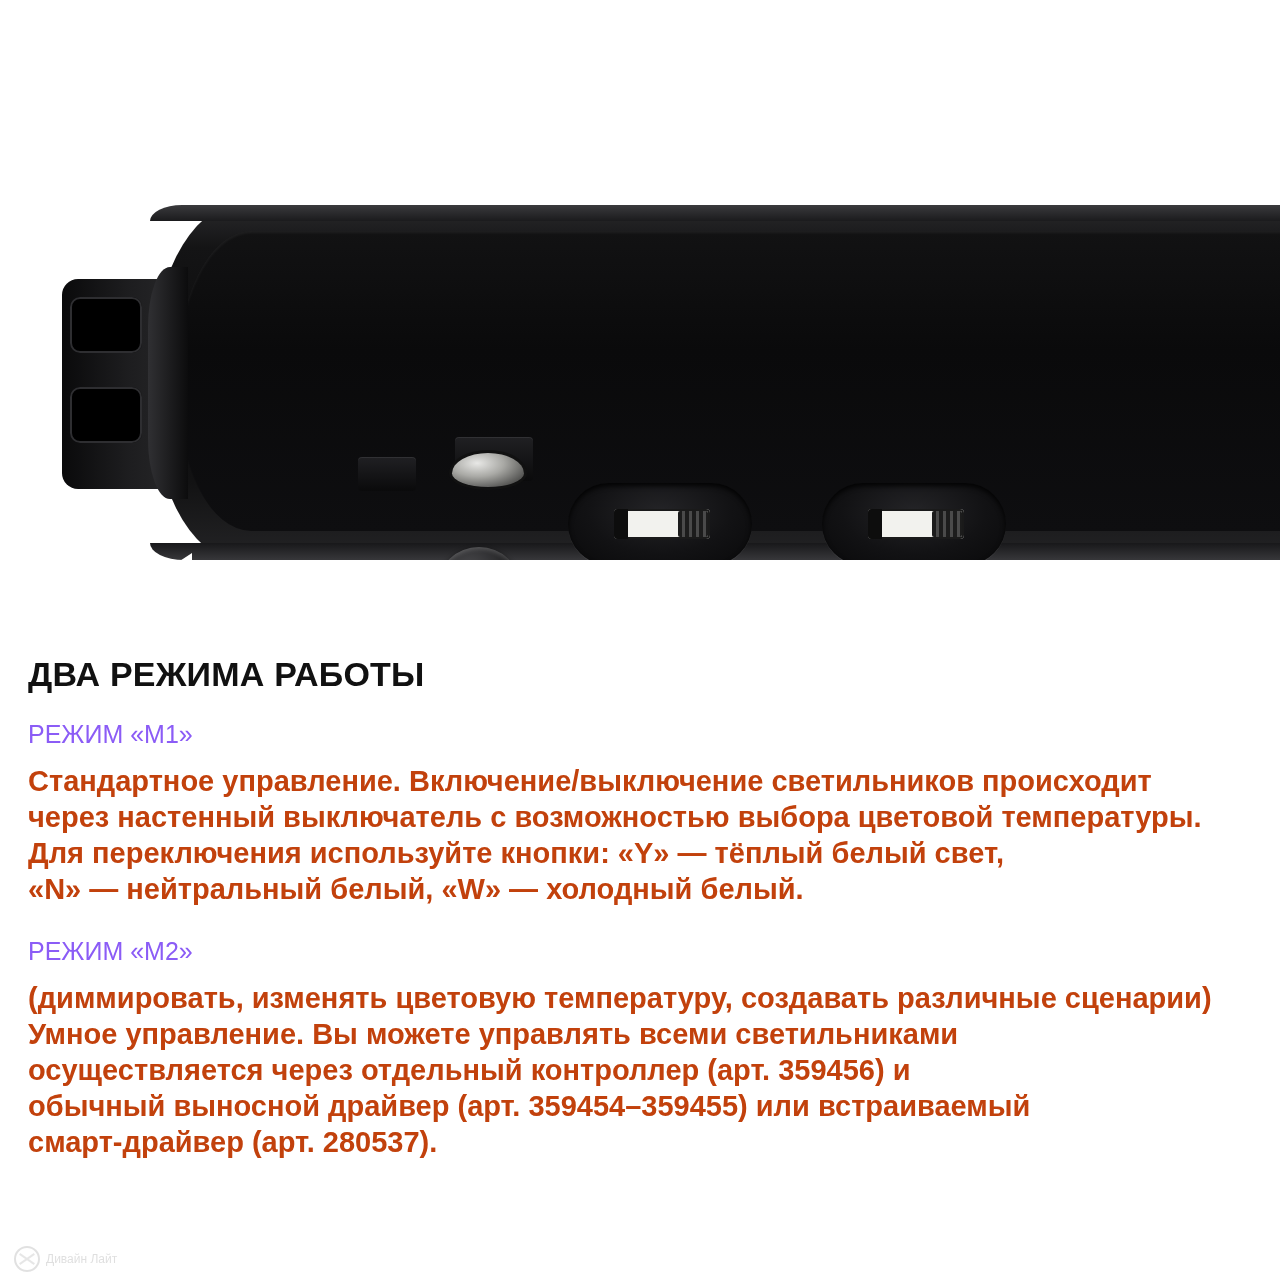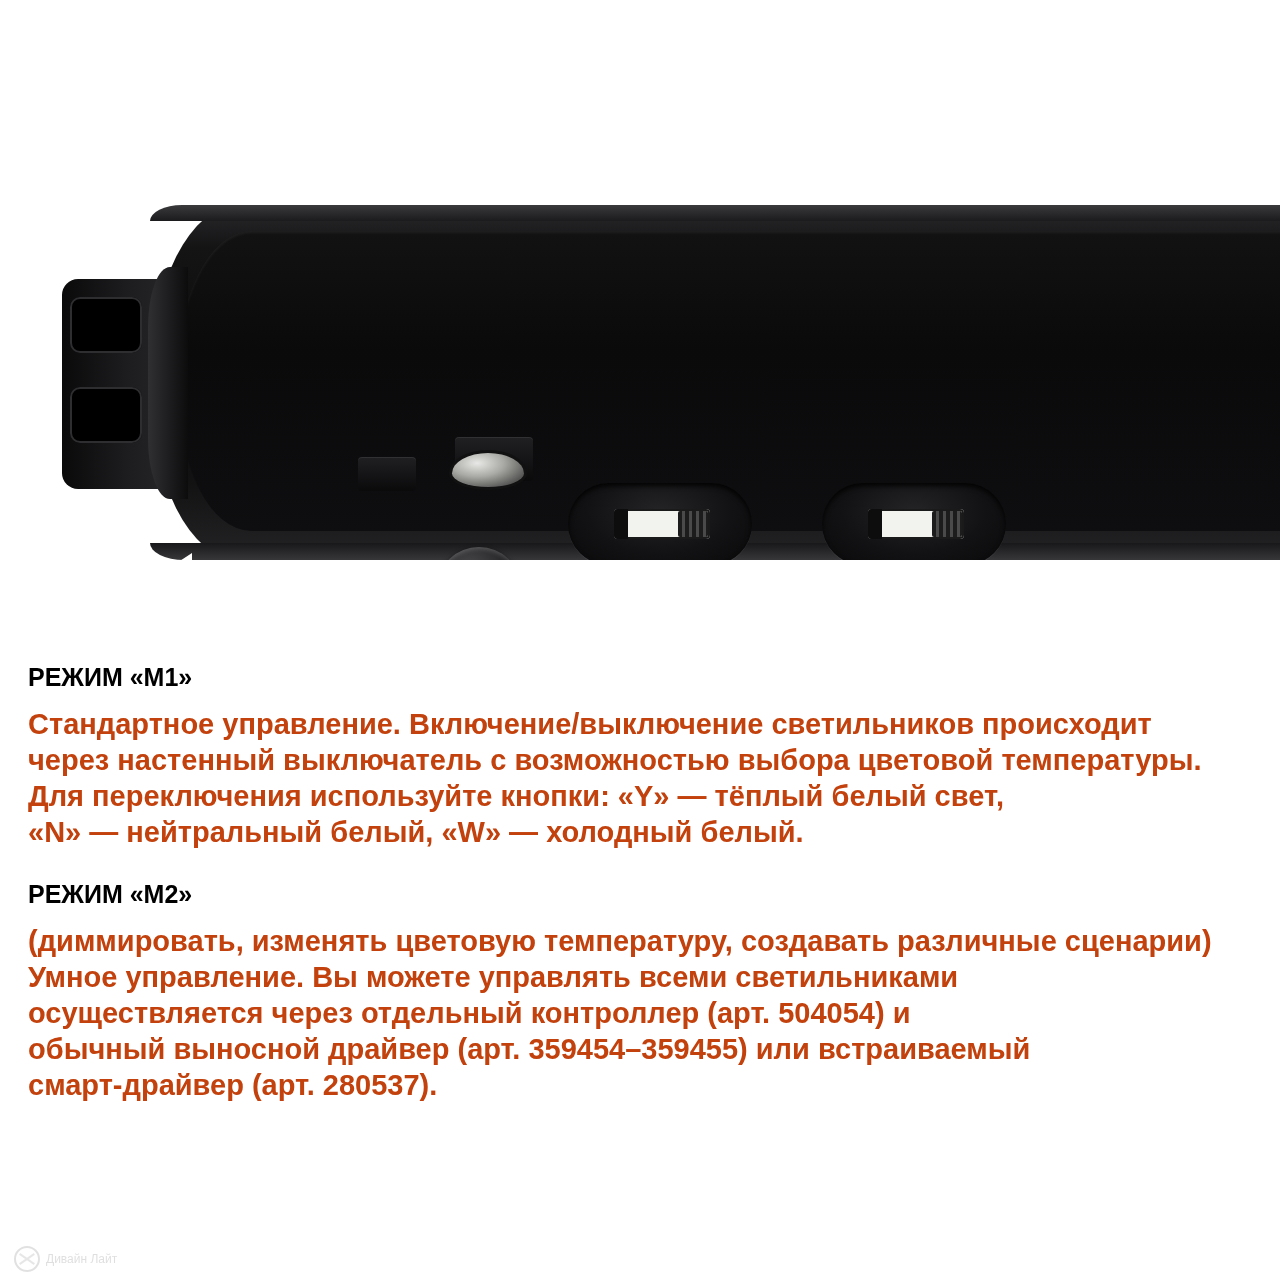--- a/index.html
+++ b/index.html
@@ -165,22 +165,22 @@
   h1.title {
     margin: 0 0 26px 0;
     font-size: 34px;
     font-weight: bold;
     color: #111;
     letter-spacing: .2px;
   }
   h2.sub {
     margin: 8px 0 14px 0;
     font-size: 25px;
-    font-weight: bold;
-    color: #000000;
+    font-weight: normal;
+    color: #8b5cf6;
   }
   .para {
     margin: 0 0 30px 0;
     font-size: 29px;
     line-height: 36px;
     color: #c2410c;
     font-weight: bold;
   }
   .para p { margin: 0; }
 
@@ -249,34 +249,35 @@
         <div class="switch-dark"></div>
         <div class="switch-knob"></div>
       </div>
     </div>
 
     <div class="m2-arrow"></div>
 
   </div>
 
   <div class="content">
+    <h1 class="title">ДВА РЕЖИМА РАБОТЫ</h1>
 
     <h2 class="sub">РЕЖИМ «M1»</h2>
     <div class="para">
       <p>Стандартное управление. Включение/выключение светильников происходит</p>
       <p>через настенный выключатель с возможностью выбора цветовой температуры.</p>
       <p>Для переключения используйте кнопки: «Y» — тёплый белый свет,</p>
       <p>«N» — нейтральный белый, «W» — холодный белый.</p>
     </div>
 
     <h2 class="sub">РЕЖИМ «M2»</h2>
     <div class="para">
       <p>(диммировать, изменять цветовую температуру, создавать различные сценарии)</p>
       <p>Умное управление. Вы можете управлять всеми светильниками</p>
-      <p>осуществляется через отдельный контроллер (арт. 504054) и</p>
+      <p>осуществляется через отдельный контроллер (арт. 359456) и</p>
       <p>обычный выносной драйвер (арт. 359454–359455) или встраиваемый</p>
       <p>смарт-драйвер (арт. 280537).</p>
     </div>
   </div>
 
   <div class="watermark">
     <div class="wm-mark"></div>
     <div class="wm-text">Дивайн Лайт</div>
   </div>
 

